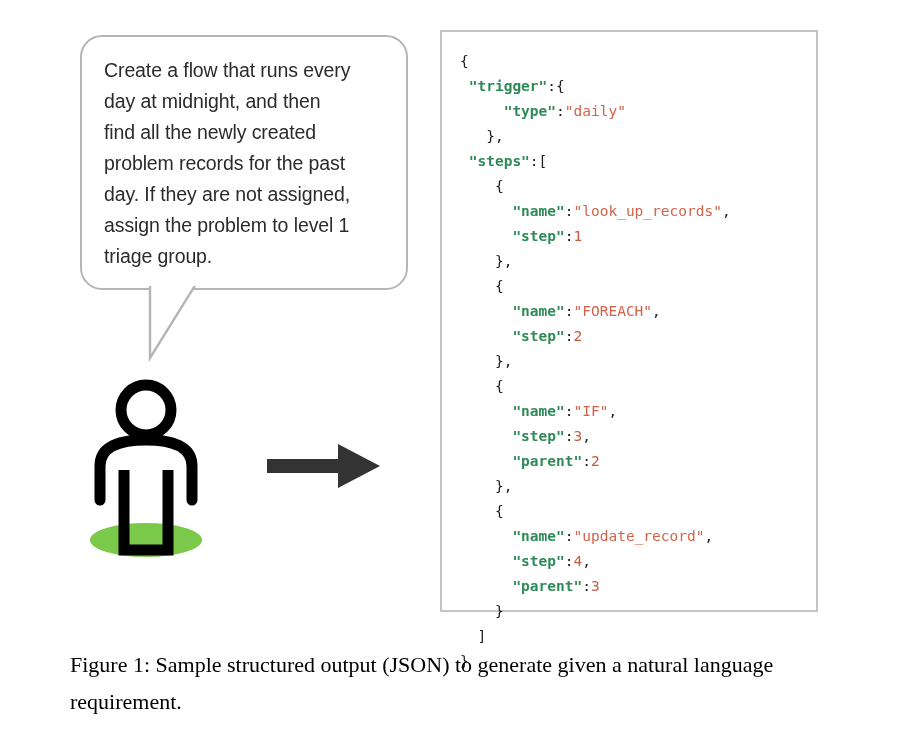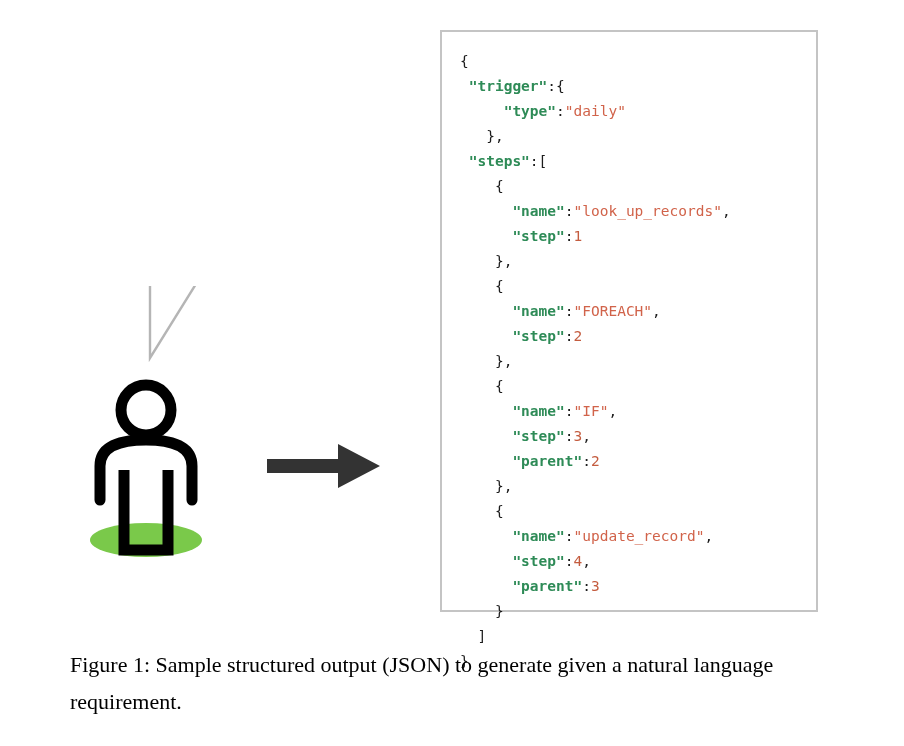--- a/index.html
+++ b/index.html
@@ -119,20 +119,29 @@
     font-size: 22px;
     line-height: 37px;
     color: #000000;
   }
 </style>
 </head>
 <body>
 
 <div id="figure-area">
 
+  <div id="speech-bubble">
+    <div id="bubble-text">Create a flow that runs every
+day at midnight, and then
+find all the newly created
+problem records for the past
+day. If they are not assigned,
+assign the problem to level 1
+triage group.</div>
+  </div>
 
   <svg id="bubble-tail" viewBox="0 0 70 85" width="70" height="85">
     <polygon points="10,2 10,76 56,2" fill="#ffffff" stroke="#b5b5b5" stroke-width="2.4" stroke-linejoin="miter"></polygon>
     <rect x="8" y="0" width="50" height="4" fill="#ffffff"></rect>
   </svg>
 
   <svg id="person-icon" viewBox="0 0 136 182" width="136" height="182">
     <ellipse cx="68" cy="162" rx="56" ry="17" fill="#7ac94a"></ellipse>
     <circle cx="68" cy="32" r="25" fill="none" stroke="#000000" stroke-width="11"></circle>
     <path d="M 22 122 L 22 88 Q 22 62 68 62 Q 114 62 114 88 L 114 122" fill="none" stroke="#000000" stroke-width="11" stroke-linecap="round"></path>

